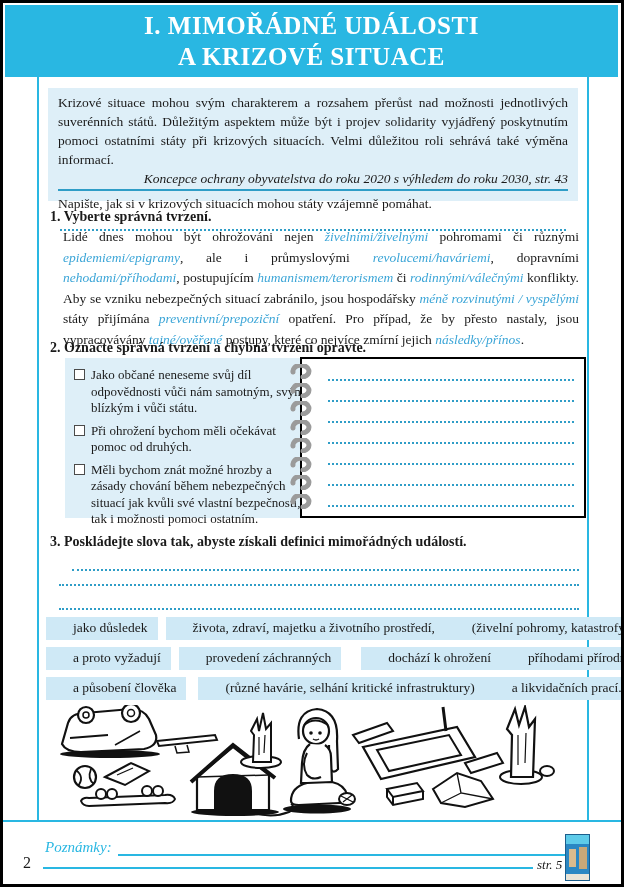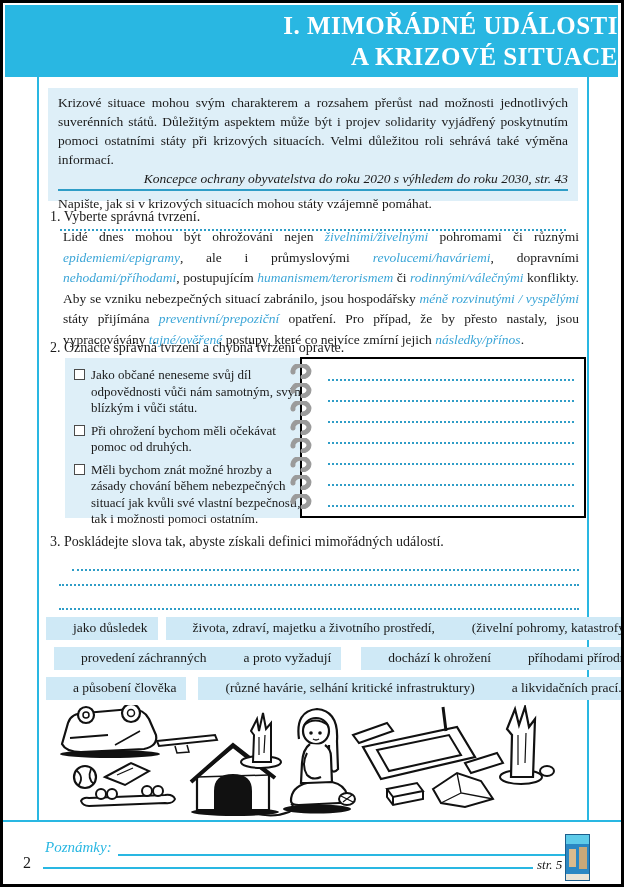--- a/index.html
+++ b/index.html
@@ -8,38 +8,38 @@
   }
   *{margin:0; padding:0; box-sizing:border-box;}
   body{background:#888; font-family:"Liberation Serif", serif; color:var(--ink);}
   .page{
     position:relative; width:624px; height:887px; margin:0 auto;
     background:#fff; border:3px solid #000; overflow:hidden;
   }
   
   .banner{
     position:absolute; left:2px; top:2px; width:613px; height:72px;
-    background:var(--banner); color:#fff; text-align:right; padding-top:5px;
+    background:var(--banner); color:#fff; text-align:center; padding-top:5px;
   }
   .banner .t{font-weight:bold; font-size:25px; line-height:31px; letter-spacing:.5px;}
   
   .vline{position:absolute; top:74px; width:2px; height:743px; background:var(--banner);}
   .vline.l{left:34px;} .vline.r{left:584px;}
   .hline-bottom{position:absolute; left:0; top:817px; width:618px; height:2px; background:var(--banner);}
   
   .intro{
     position:absolute; left:45px; top:85px; width:530px; height:113px;
     background:var(--box); padding:5px 10px 0 10px; font-size:13.5px; line-height:19px;
   }
   .intro .par{text-align:justify;}
   .intro .cite{font-style:italic; text-align:right; border-bottom:2px solid var(--dots); padding-bottom:1px;}
   .intro .task{padding-top:3px;}
   .intro .answer-dots{height:18px; border-bottom:2px dotted var(--dots); margin:0 2px;}
   
-  .h{position:absolute; left:47px; font-weight:normal; font-size:14px;}
+  .h{position:absolute; left:47px; font-weight:bold; font-size:14px;}
   .s1par{position:absolute; left:60px; top:224px; width:516px; font-size:13.5px; line-height:20.5px; text-align:justify;}
   .choice{font-style:italic; color:var(--choice);}
   
   .s2wrap{position:absolute; left:60px; top:354px; width:525px; height:162px;}
   .stmt-box{
     position:absolute; left:2px; top:1px; width:246px; height:160px;
     background:var(--box); padding:9px 6px 0 9px; font-size:13px; line-height:16.5px;
   }
   .stmt{display:flex; gap:6px; margin-bottom:6px;}
   .cb{flex:none; width:11px; height:11px; border:1.7px solid #4a4a4a; background:#fff; margin-top:2px;}
@@ -156,22 +156,22 @@
   </div>
   <div class="dline" style="top:581px;"></div>
   <div class="dline" style="top:605px;"></div>
 
   <div class="trow" style="top:614px;">
     <span class="tile">jako důsledek</span>
     <span class="tile ml-8">života, zdraví, majetku a životního prostředí,</span>
     <span class="tile ml-a">(živelní pohromy, katastrofy)</span>
   </div>
   <div class="trow" style="top:644px;">
+    <span class="tile">a proto vyžadují</span>
     <span class="tile ml-8">provedení záchranných</span>
-    <span class="tile">a proto vyžadují</span>
     <span class="tile ml-20">dochází k ohrožení</span>
     <span class="tile ml-a">příhodami přírodních jevů</span>
   </div>
   <div class="trow" style="top:674px;">
     <span class="tile">a působení člověka</span>
     <span class="tile ml-12">(různé havárie, selhání kritické infrastruktury)</span>
     <span class="tile ml-a">a likvidačních prací.</span>
   </div>
 
   <svg class="illu" viewBox="0 0 535 112">

